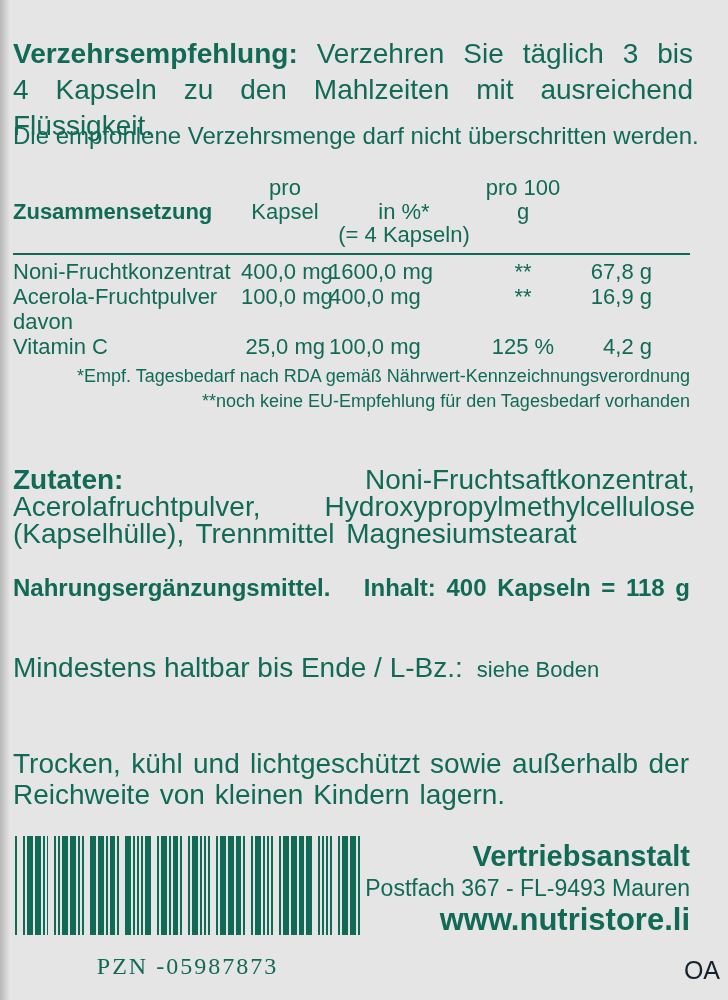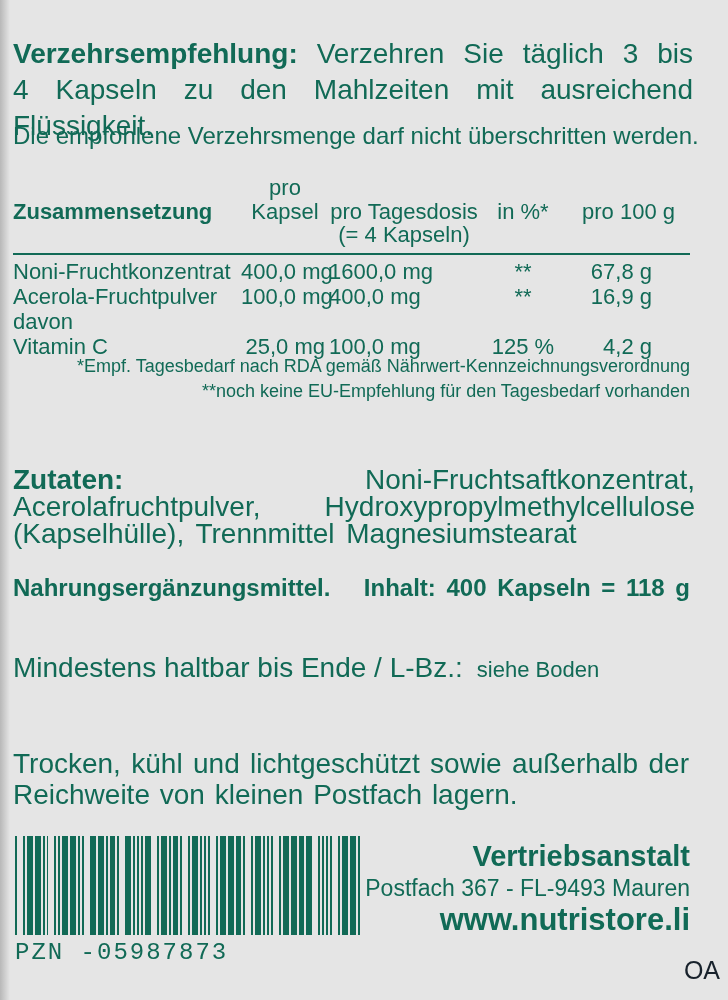--- a/index.html
+++ b/index.html
@@ -27,41 +27,41 @@
   .h1 .c1{ text-align:left; }
   .h2 .c{ line-height:21px; padding-bottom:8px; text-align:center; }
   .tbody{ padding-top:4px; }
   .tbody .tr{ line-height:25px; }
   .c1{ text-align:left; white-space:nowrap; }
   .tbody .c2{ text-align:right; padding-right:4px; white-space:nowrap; }
   .tbody .c3{ text-align:left; padding-right:12px; white-space:nowrap; }
   .tbody .c4{ text-align:center; white-space:nowrap; }
   .tbody .c5{ text-align:right; padding-right:38px; white-space:nowrap; }
 
-  .footnotes{ top:354px; right:38px; width:640px; font-size:18px; line-height:25px; text-align:right; }
+  .footnotes{ top:364px; right:38px; width:640px; font-size:18px; line-height:25px; text-align:right; }
 
   .p-ingredients{ top:438px; left:13px; width:682px; font-size:28px; line-height:27px;
                   text-align:justify; text-align-last:left; word-spacing:4px; }
   .p-ingredients span{ line-height:27px; }
   .p-ingredients{ line-height:27px; }
 
   .row-product{ top:574px; left:13px; width:677px; display:flex; justify-content:space-between;
                 font-size:24px; font-weight:bold; }
   .row-product .contents{ word-spacing:4px; }
 
   .row-mhd{ top:652px; left:13px; width:690px; font-size:28px; }
   .row-mhd .mhd-value{ font-size:22px; margin-left:14px; }
 
   .p-storage{ top:720px; left:13px; width:676px; font-size:28px; line-height:31px;
               text-align:justify; text-align-last:left; word-spacing:2px; }
 
   .barcode{ top:836px; left:15px; width:345px; }
   .barcode-bars{ display:flex; width:345px; height:99px; }
   .barcode-bars div{ flex:none; height:100%; }
-  .barcode-value{ margin-top:4px; text-align:left; font-family:Liberation Mono, monospace;
+  .barcode-value{ margin-top:18px; text-align:center; font-family:Liberation Serif, serif;
                   font-size:24px; letter-spacing:2px; white-space:nowrap; }
 
   .mfr{ top:838px; right:38px; width:330px; text-align:right; }
   .mfr .n1{ font-size:29px; font-weight:bold; line-height:37px; }
   .mfr .n2{ font-size:29px; font-weight:bold; line-height:36px; }
   .mfr .addr{ font-size:23px; line-height:29px; }
   .mfr .web{ font-size:31px; font-weight:bold; line-height:33px; }
 
   .corner{ top:956px; right:8px; font-size:25px; color:var(--dark);
            font-weight:normal; letter-spacing:0px; }
@@ -74,21 +74,20 @@
 
   <p class="sec p-intro"><span class="b">Verzehrsempfehlung:</span> <span>Verzehren Sie täglich 3 bis 4 Kapseln zu den Mahlzeiten mit ausreichend Flüssigkeit.</span></p>
 
   <p class="sec p-warning">Die empfohlene Verzehrsmenge darf nicht überschritten werden.</p>
 
   <div class="sec tbl">
     <div class="thead">
       <div class="tr h1">
         <span class="c c1 b">Zusammensetzung</span>
         <span class="c c2">pro Kapsel</span>
-        <span class="c c3">pro Tagesdosis</span>
         <span class="c c4">in %*</span>
         <span class="c c5">pro 100 g</span>
       </div>
       <div class="tr h2">
         <span class="c c1"></span>
         <span class="c c2"></span>
         <span class="c c3">(= 4 Kapseln)</span>
         <span class="c c4"></span>
         <span class="c c5"></span>
       </div>
@@ -134,21 +133,21 @@
 
   <div class="sec row-product">
     <span>Nahrungsergänzungsmittel.</span>
     <span class="contents">Inhalt: 400 Kapseln = 118 g</span>
   </div>
 
   <div class="sec row-mhd">
     <span>Mindestens haltbar bis Ende / L-Bz.:</span><span class="mhd-value">siehe Boden</span>
   </div>
 
-  <p class="sec p-storage">Trocken, kühl und lichtgeschützt sowie außerhalb der Reichweite von kleinen Postfach lagern.</p>
+  <p class="sec p-storage">Trocken, kühl und lichtgeschützt sowie außerhalb der Reichweite von kleinen Kindern lagern.</p>
 
   <div class="sec barcode">
     <div class="barcode-bars">
         <div style="width: 0.571429%; background: var(--green);"></div>
         <div style="width: 1.71429%; background: transparent;"></div>
         <div style="width: 0.571429%; background: var(--green);"></div>
         <div style="width: 0.571429%; background: transparent;"></div>
         <div style="width: 1.71429%; background: var(--green);"></div>
         <div style="width: 0.571429%; background: transparent;"></div>
         <div style="width: 1.71429%; background: var(--green);"></div>

